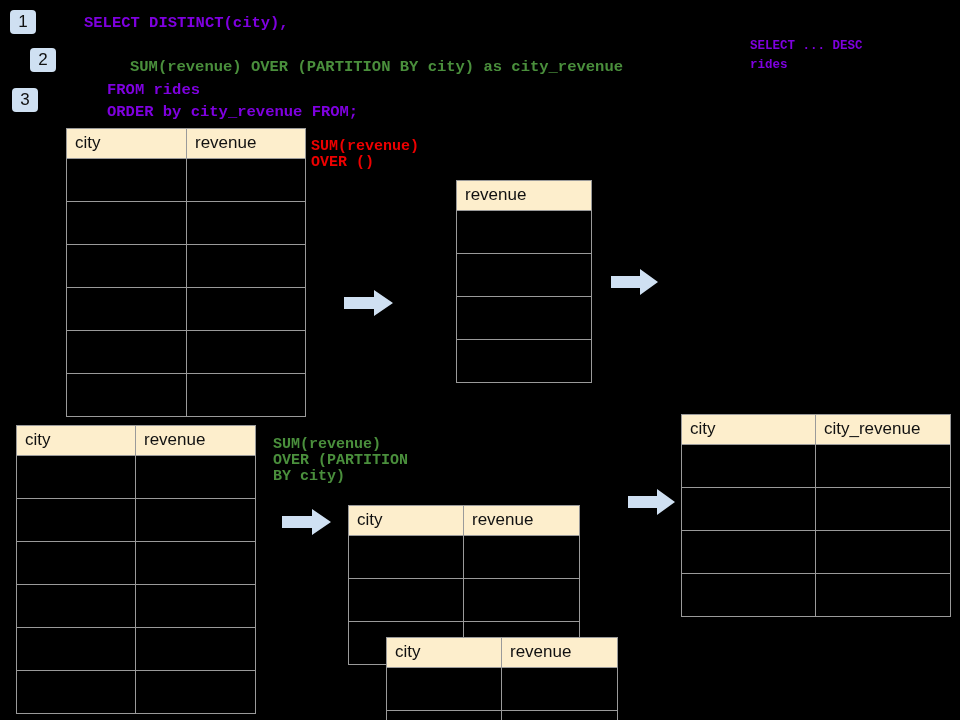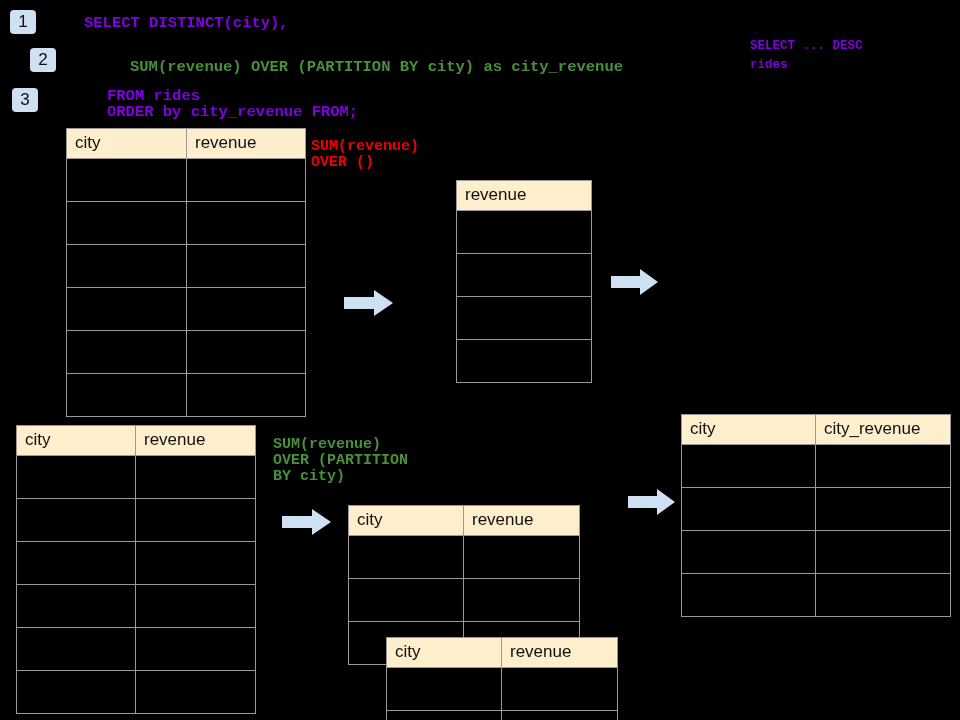--- a/index.html
+++ b/index.html
@@ -108,21 +108,21 @@
   </div>
   <div class="badge" style="left:30px; top:48px;">
     <span>2</span>
   </div>
   <div class="badge" style="left:12px; top:88px;">
     <span>3</span>
   </div>
 
   <div class="code c-purple" style="left:84px; top:12px;text-align:right;">SELECT DISTINCT(city),</div>
   <div class="code c-green" style="left:130px; top:56px;">SUM(revenue) OVER (PARTITION BY city) as city_revenue</div>
-  <div class="code c-purple" style="left:107px; top:85px;">FROM rides</div>
+  <div class="code c-purple" style="left:107px; top:79px;">FROM rides</div>
   <div class="code c-purple" style="left:107px; top:101px;">ORDER by city_revenue FROM;</div>
 
   <div class="annot-small" style="left:750px; top:37px;">SELECT ... DESC
 rides</div>
 
   <div class="annot a-red" style="left:311px; top:139px;">SUM(revenue)
 OVER ()</div>
 
   <div class="annot a-green" style="left:273px; top:437px;">SUM(revenue)
 OVER (PARTITION

